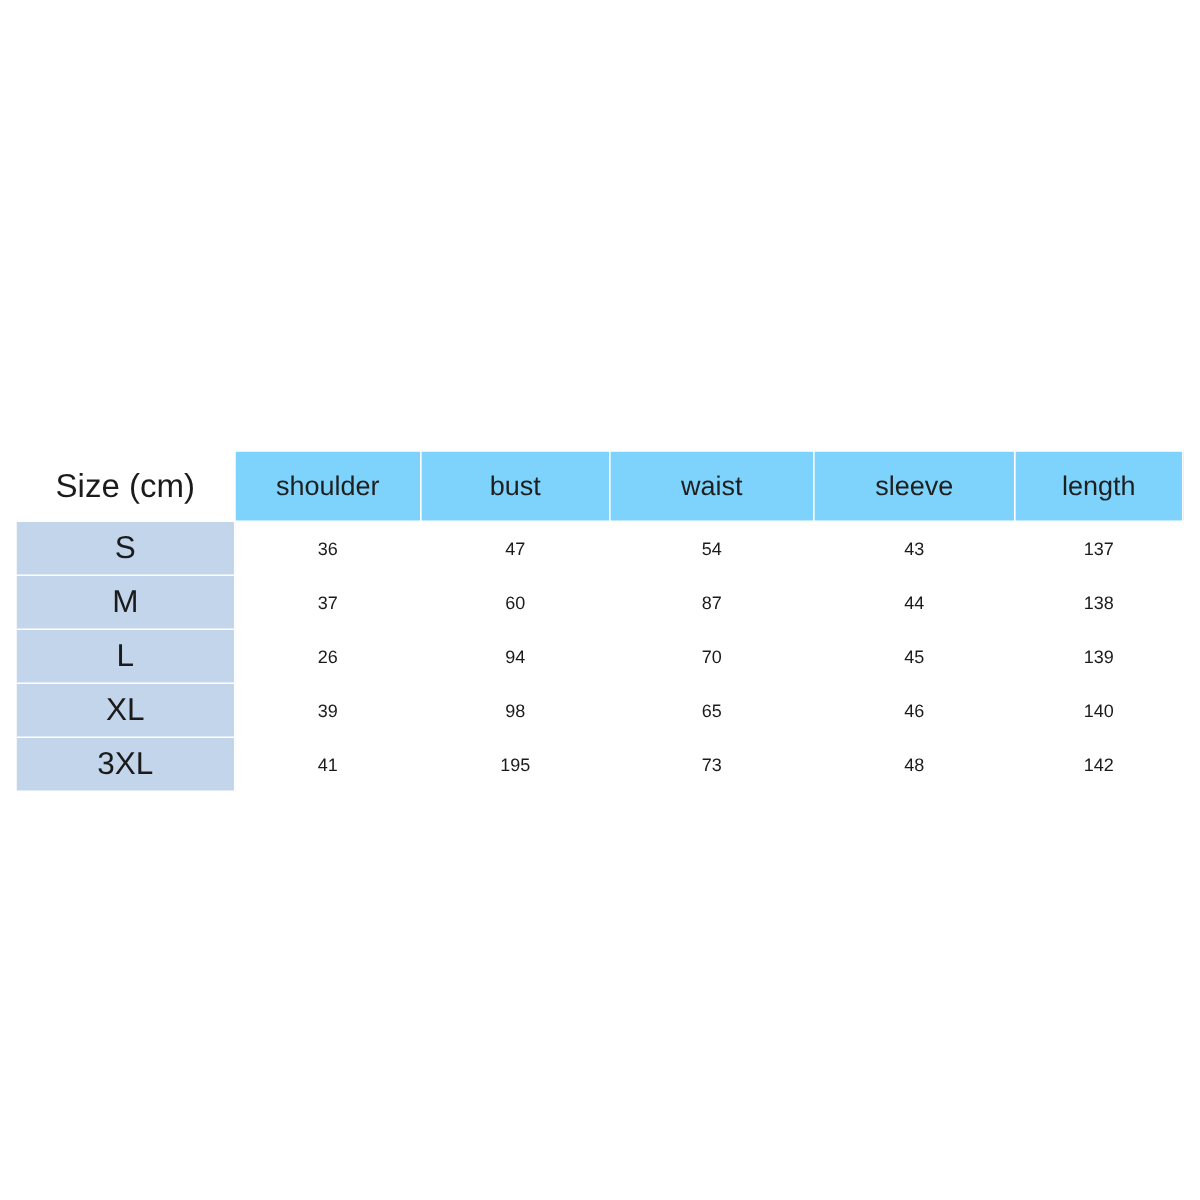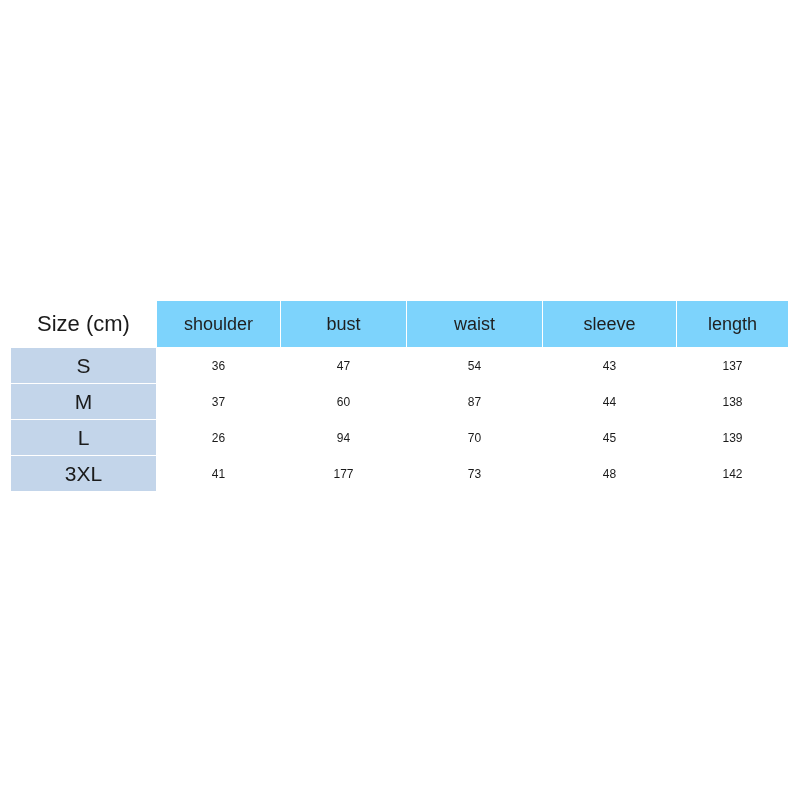--- a/index.html
+++ b/index.html
@@ -123,23 +123,31 @@
         </tr>
         <tr>
           <td class="rowhead">L</td>
           <td>26</td>
           <td>94</td>
           <td>70</td>
           <td>45</td>
           <td>139</td>
         </tr>
         <tr>
+          <td class="rowhead">XL</td>
+          <td>39</td>
+          <td>98</td>
+          <td>65</td>
+          <td>46</td>
+          <td>140</td>
+        </tr>
+        <tr>
           <td class="rowhead">3XL</td>
           <td>41</td>
-          <td>177</td>
+          <td>195</td>
           <td>73</td>
           <td>48</td>
           <td>142</td>
         </tr>
       </tbody>
     </table>
   </div>
 </div>
 
 </body></html>

